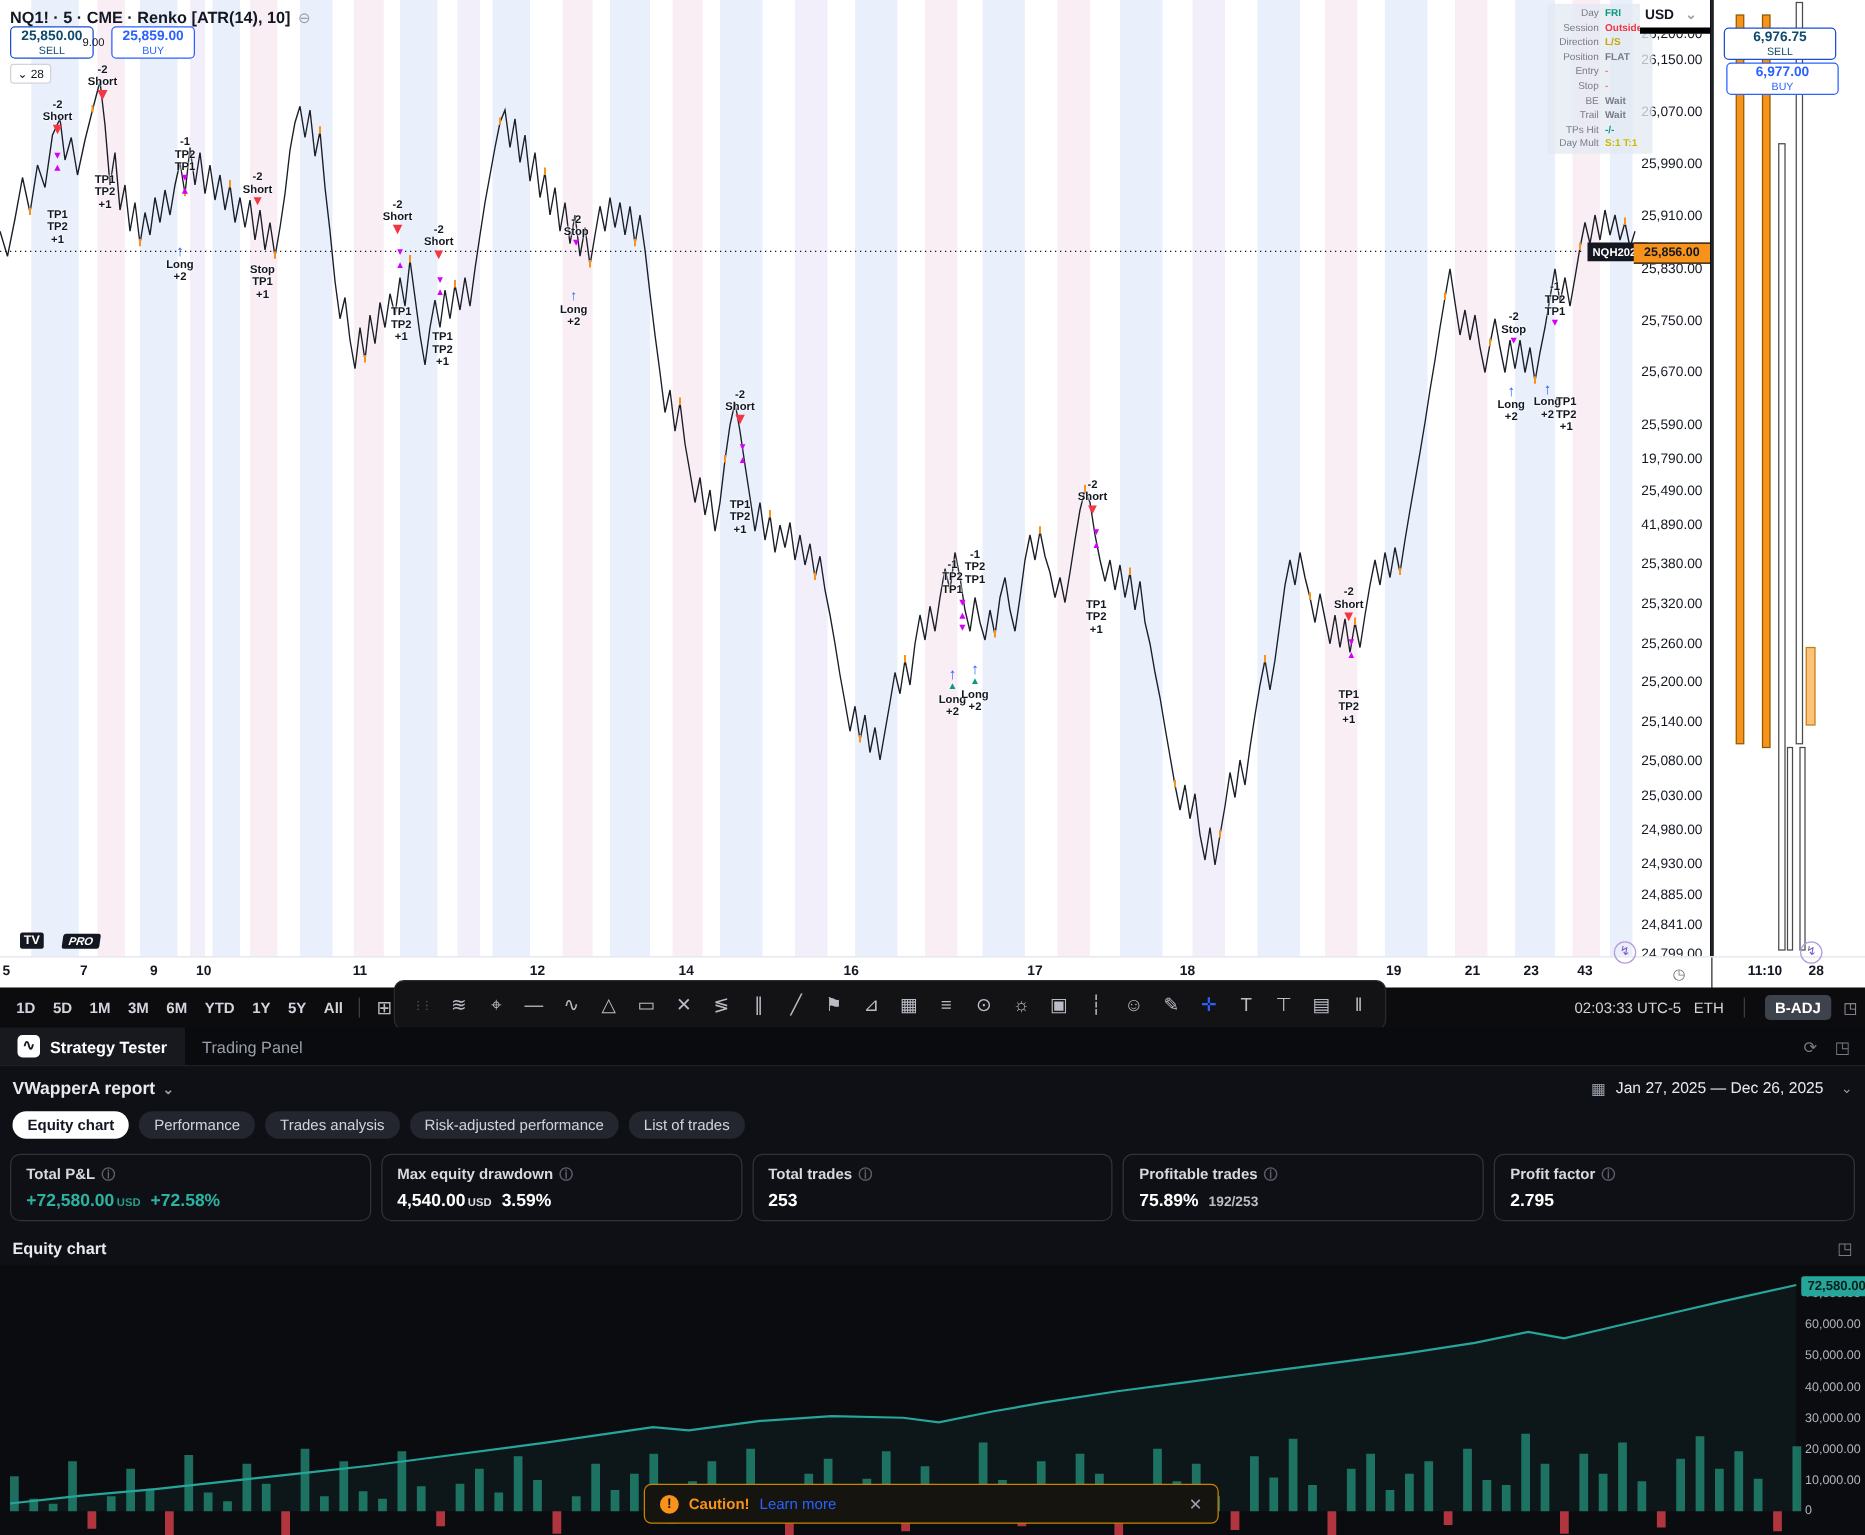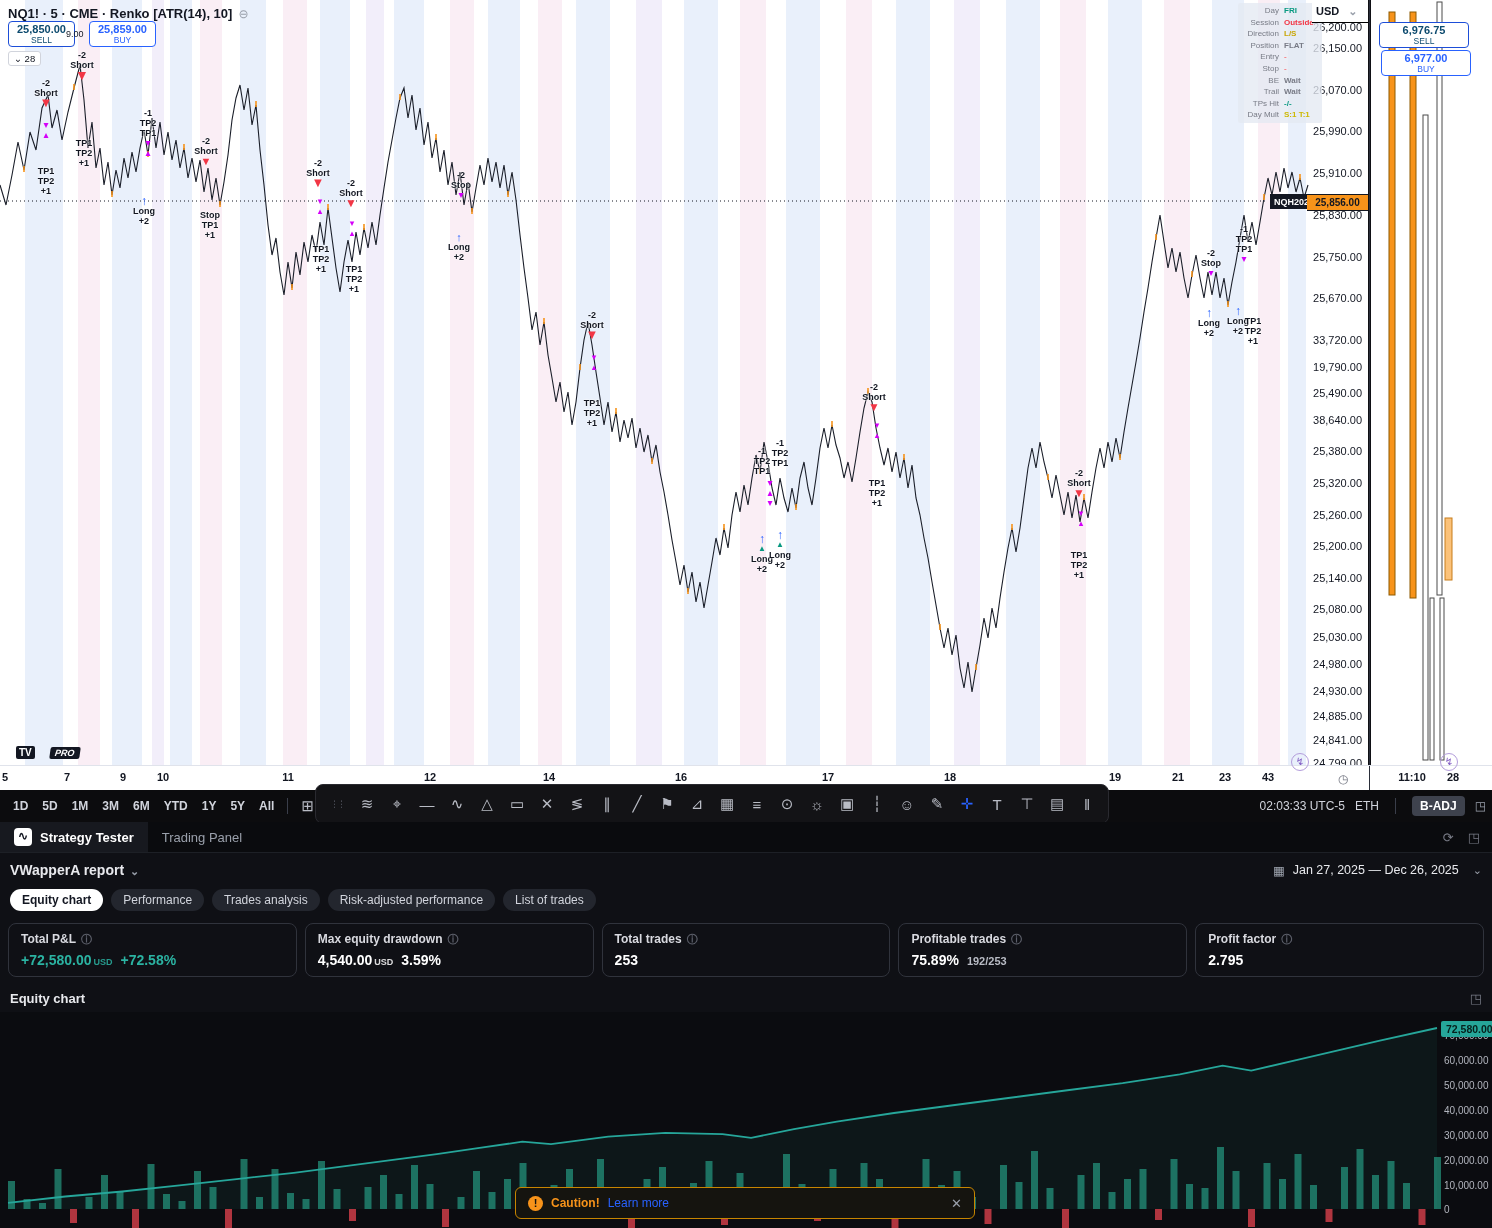--- a/index.html
+++ b/index.html
@@ -27,21 +27,21 @@
   .dwrow .k{flex:0 0 38px;text-align:right;color:#787b86;padding-right:5px;}
   .dwrow .v{flex:1;font-weight:600;}
   .ptick{position:absolute;left:1276px;width:86px;text-align:right;font-size:11px;color:#131722;
          transform:translateY(-50%);}
   #price-badge{left:1307px;top:194px;width:61px;height:15px;background:#f7931a;color:#131722;
                font-size:10px;font-weight:700;text-align:center;line-height:15px;
                border-top:1px solid #131722;border-bottom:1px solid #131722;z-index:6;}
   #contract-badge{left:1270px;top:194px;height:15px;background:#131722;color:#fff;font-size:9px;
                   font-weight:700;line-height:17px;padding:0 4px;z-index:6;}
   #usd-box{left:1312px;top:2px;width:52px;font-size:11px;color:#131722;font-weight:600;
-           border-bottom:1px solid #000000;padding:3px 0 4px 4px;background:#fff;z-index:6;cursor:pointer;}
+           border-bottom:5px solid #000000;padding:3px 0 4px 4px;background:#fff;z-index:6;cursor:pointer;}
   .marker{position:absolute;transform:translateX(-50%);text-align:center;z-index:4;
           font-size:9px;line-height:10px;color:#131722;font-weight:600;
           text-shadow:0 0 2px #fff,0 0 2px #fff;white-space:nowrap;}
   .marker .g{display:block;font-weight:400;text-shadow:none;}
   #tv-logo{left:16px;top:746px;display:flex;align-items:center;gap:15px;}
   #tv-logo .m{background:#131722;color:#fff;font-weight:800;font-size:10px;padding:1px 3px;border-radius:2px;}
   #tv-logo .pro{background:#131722;color:#fff;font-style:italic;font-weight:800;font-size:9px;
                 padding:1px 5px;transform:skewX(-8deg);border-radius:2px;}
   .lightning{position:absolute;width:16px;height:16px;border:1.4px solid #b39ddb;color:#7e57c2;
              border-radius:50%;font-size:10px;text-align:center;line-height:15px;cursor:pointer;z-index:5;}
@@ -423,24 +423,24 @@
     </div>
     <div id="price-ticks">
         <div class="ptick" style="top: 27px;">26,200.00</div>
         <div class="ptick" style="top: 48px; text-align: right;">26,150.00</div>
         <div class="ptick" style="top: 90px;">26,070.00</div>
         <div class="ptick" style="top: 131px;">25,990.00</div>
         <div class="ptick" style="top: 173px;">25,910.00</div>
         <div class="ptick" style="top: 215px;">25,830.00</div>
         <div class="ptick" style="top: 257px;">25,750.00</div>
         <div class="ptick" style="top: 298px;">25,670.00</div>
-        <div class="ptick" style="top: 340px;">33,720.00</div>
+        <div class="ptick" style="top: 340px;">25,590.00</div>
         <div class="ptick" style="top: 367px;">19,790.00</div>
         <div class="ptick" style="top: 393px;">25,490.00</div>
-        <div class="ptick" style="top: 420px;">38,640.00</div>
+        <div class="ptick" style="top: 420px;">41,890.00</div>
         <div class="ptick" style="top: 451px;">25,380.00</div>
         <div class="ptick" style="top: 483px;">25,320.00</div>
         <div class="ptick" style="top: 515px;">25,260.00</div>
         <div class="ptick" style="top: 546px;">25,200.00</div>
         <div class="ptick" style="top: 578px;">25,140.00</div>
         <div class="ptick" style="top: 609px;">25,080.00</div>
         <div class="ptick" style="top: 637px;">25,030.00</div>
         <div class="ptick" style="top: 664px;">24,980.00</div>
         <div class="ptick" style="top: 691px;">24,930.00</div>
         <div class="ptick" style="top: 716px;">24,885.00</div>

